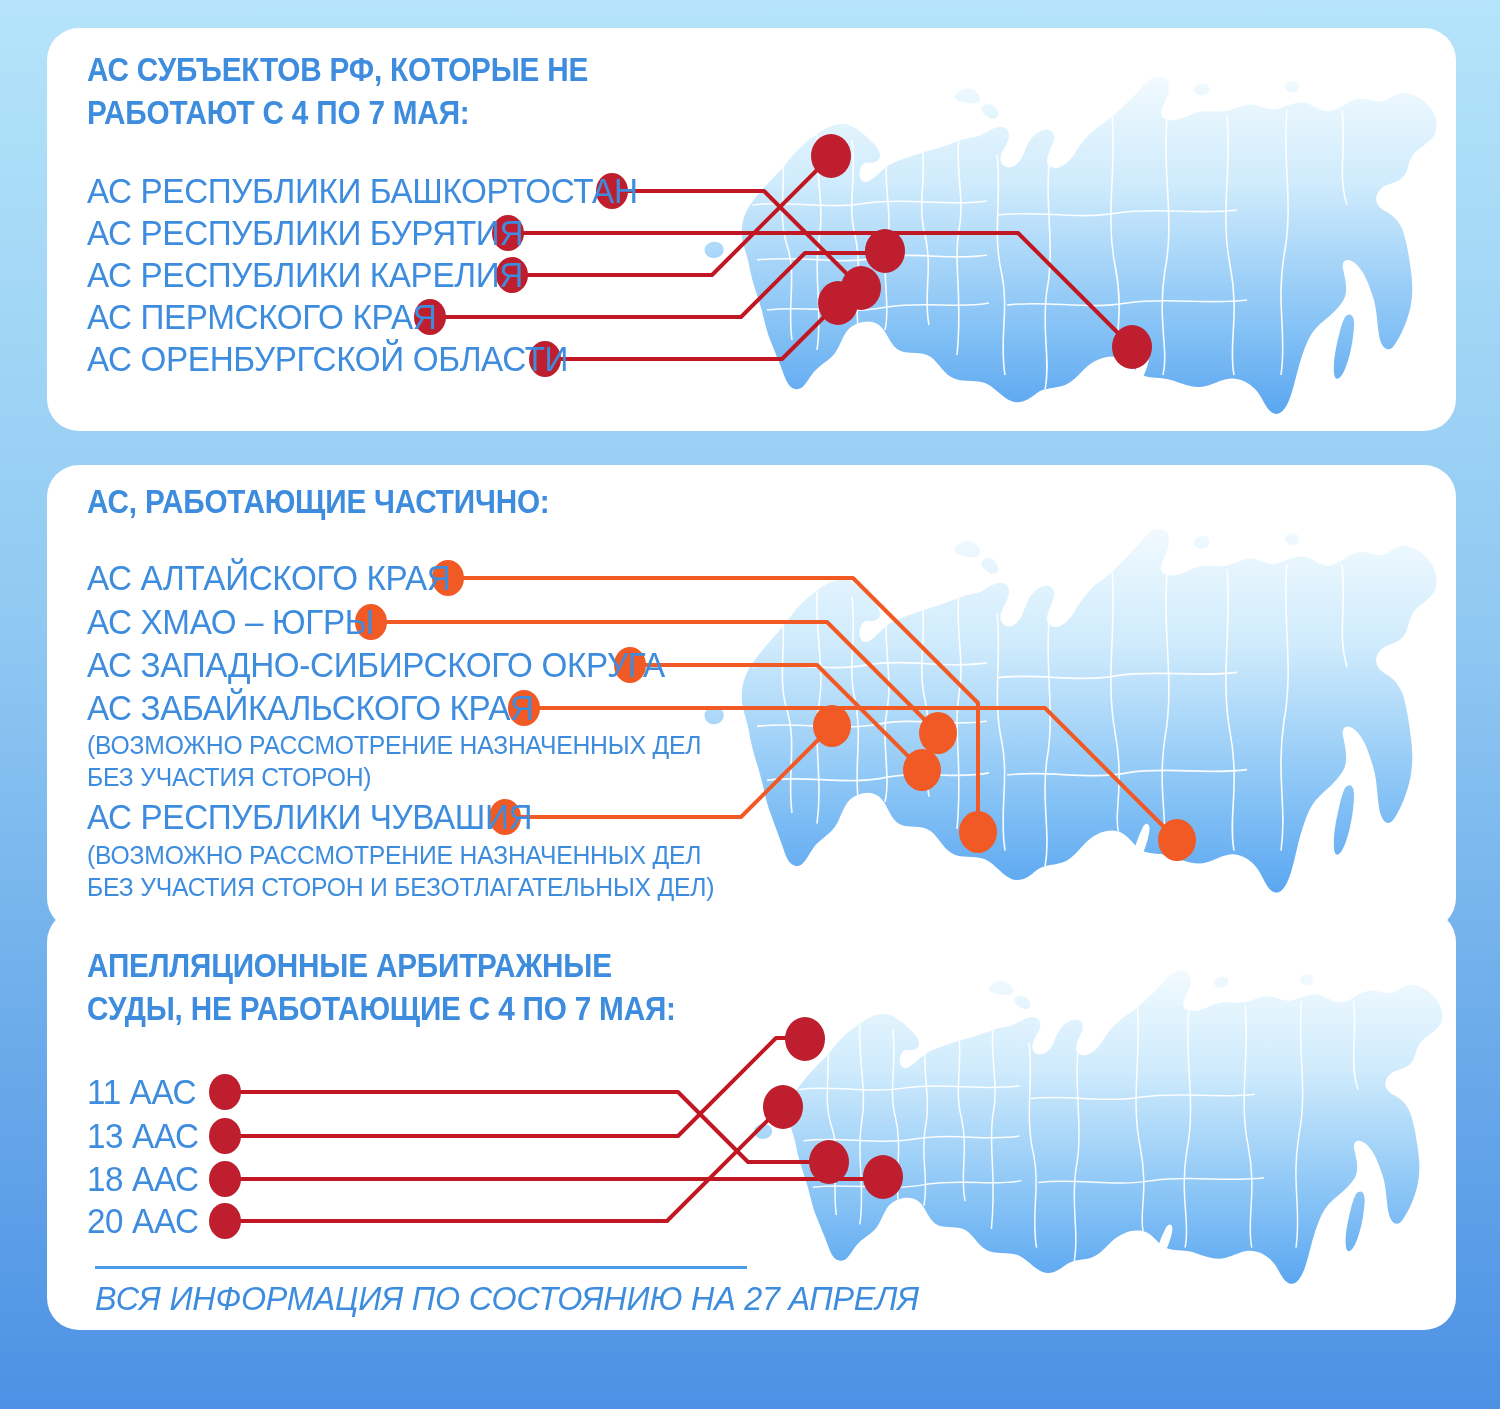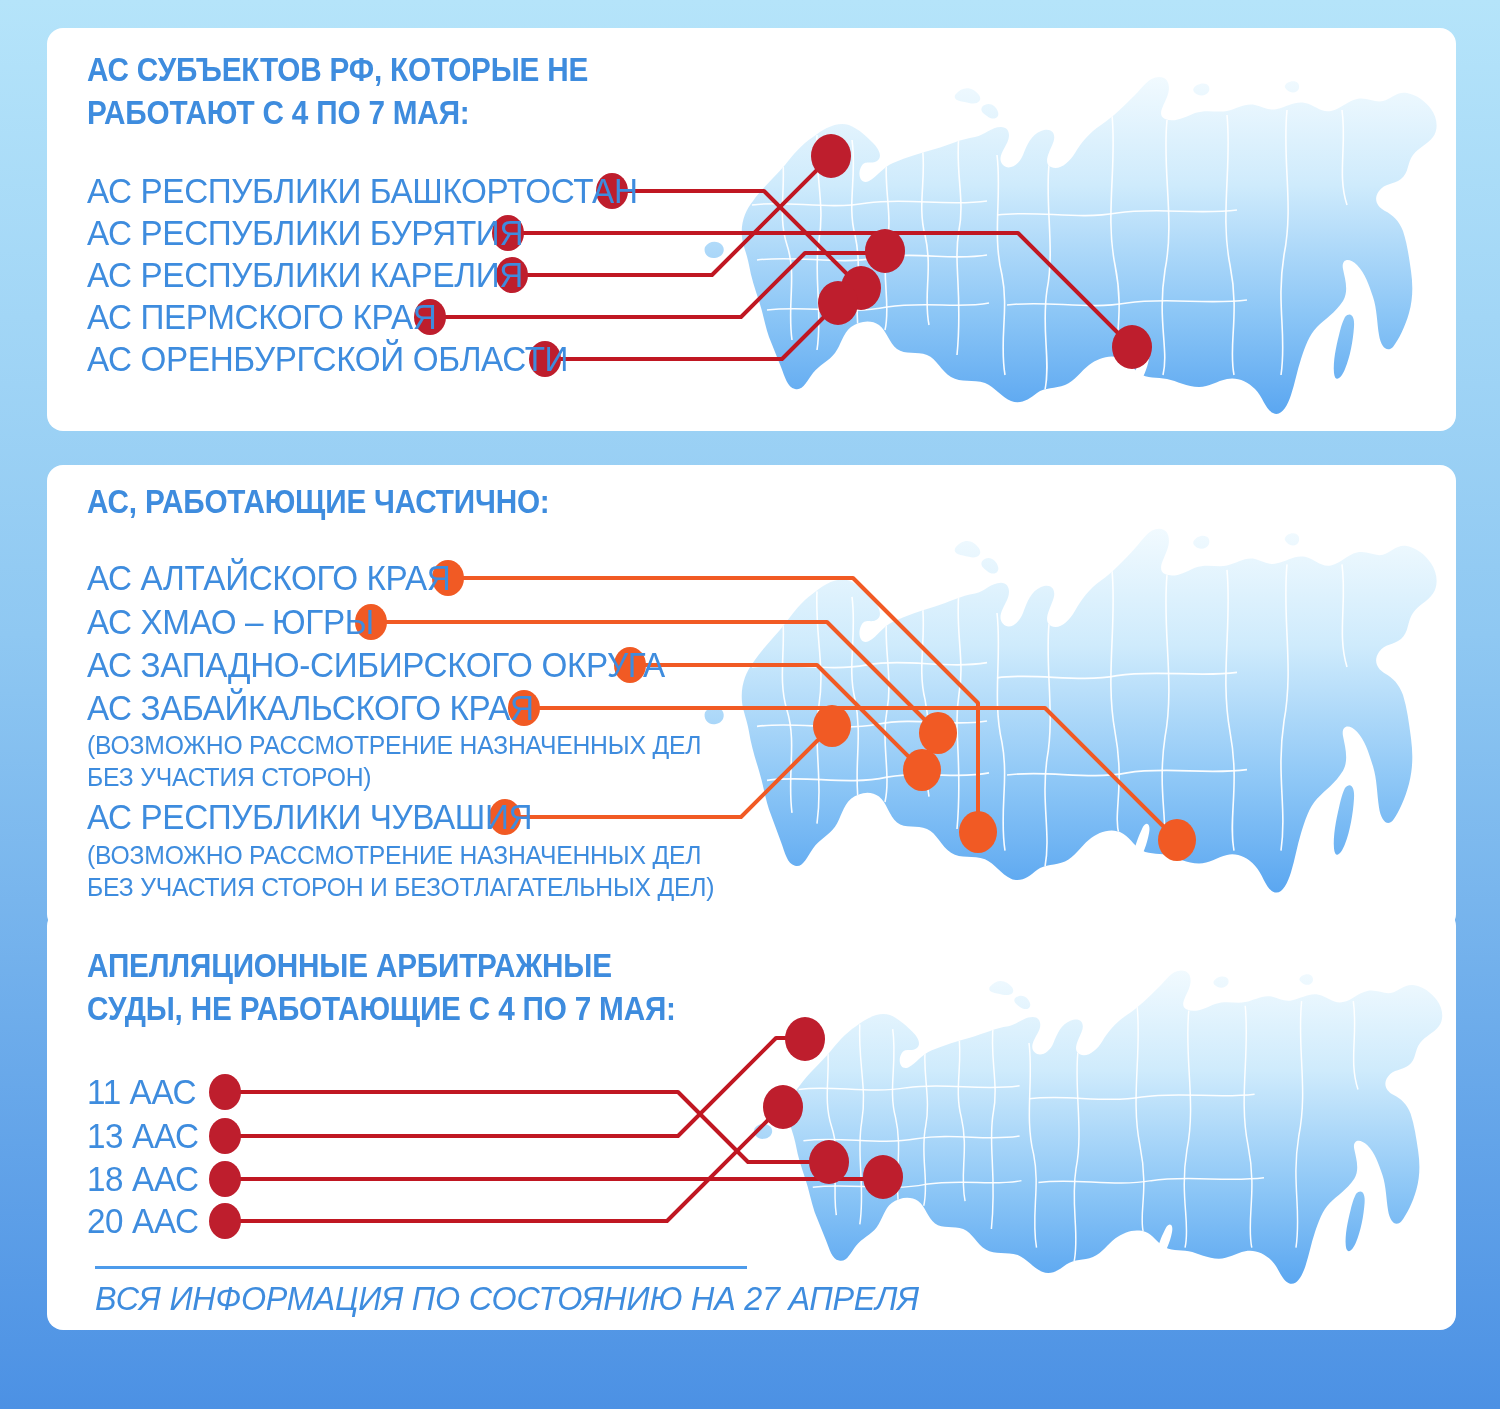--- a/index.html
+++ b/index.html
@@ -4,21 +4,21 @@
 <style>
   html,body{margin:0;padding:0;}
   body{
     width:1500px;height:1409px;
     font-family:"Liberation Sans","DejaVu Sans",sans-serif;
     background:linear-gradient(180deg,#B5E4FA 0%,#8FC8F2 45%,#4C91E4 100%);
     position:relative;overflow:hidden;
   }
   .panel{
     position:absolute;left:47px;width:1409px;
-    background:#FFFFFF;border-radius:16px;overflow:hidden;
+    background:#FFFFFF;border-radius:32px;overflow:hidden;
   }
   #panel1{top:28px;height:403px;}
   #panel2{top:465px;height:465px;text-align:right;}
   #panel3{top:910px;height:420px;}
   .panel svg.layer{position:absolute;left:0;top:0;}
   .title{
     position:absolute;left:40px;
     font-size:33px;font-weight:bold;color:#3E8CDE;
     transform:scaleX(0.9);transform-origin:left top;
     white-space:nowrap;line-height:43px;letter-spacing:-0.2px;

